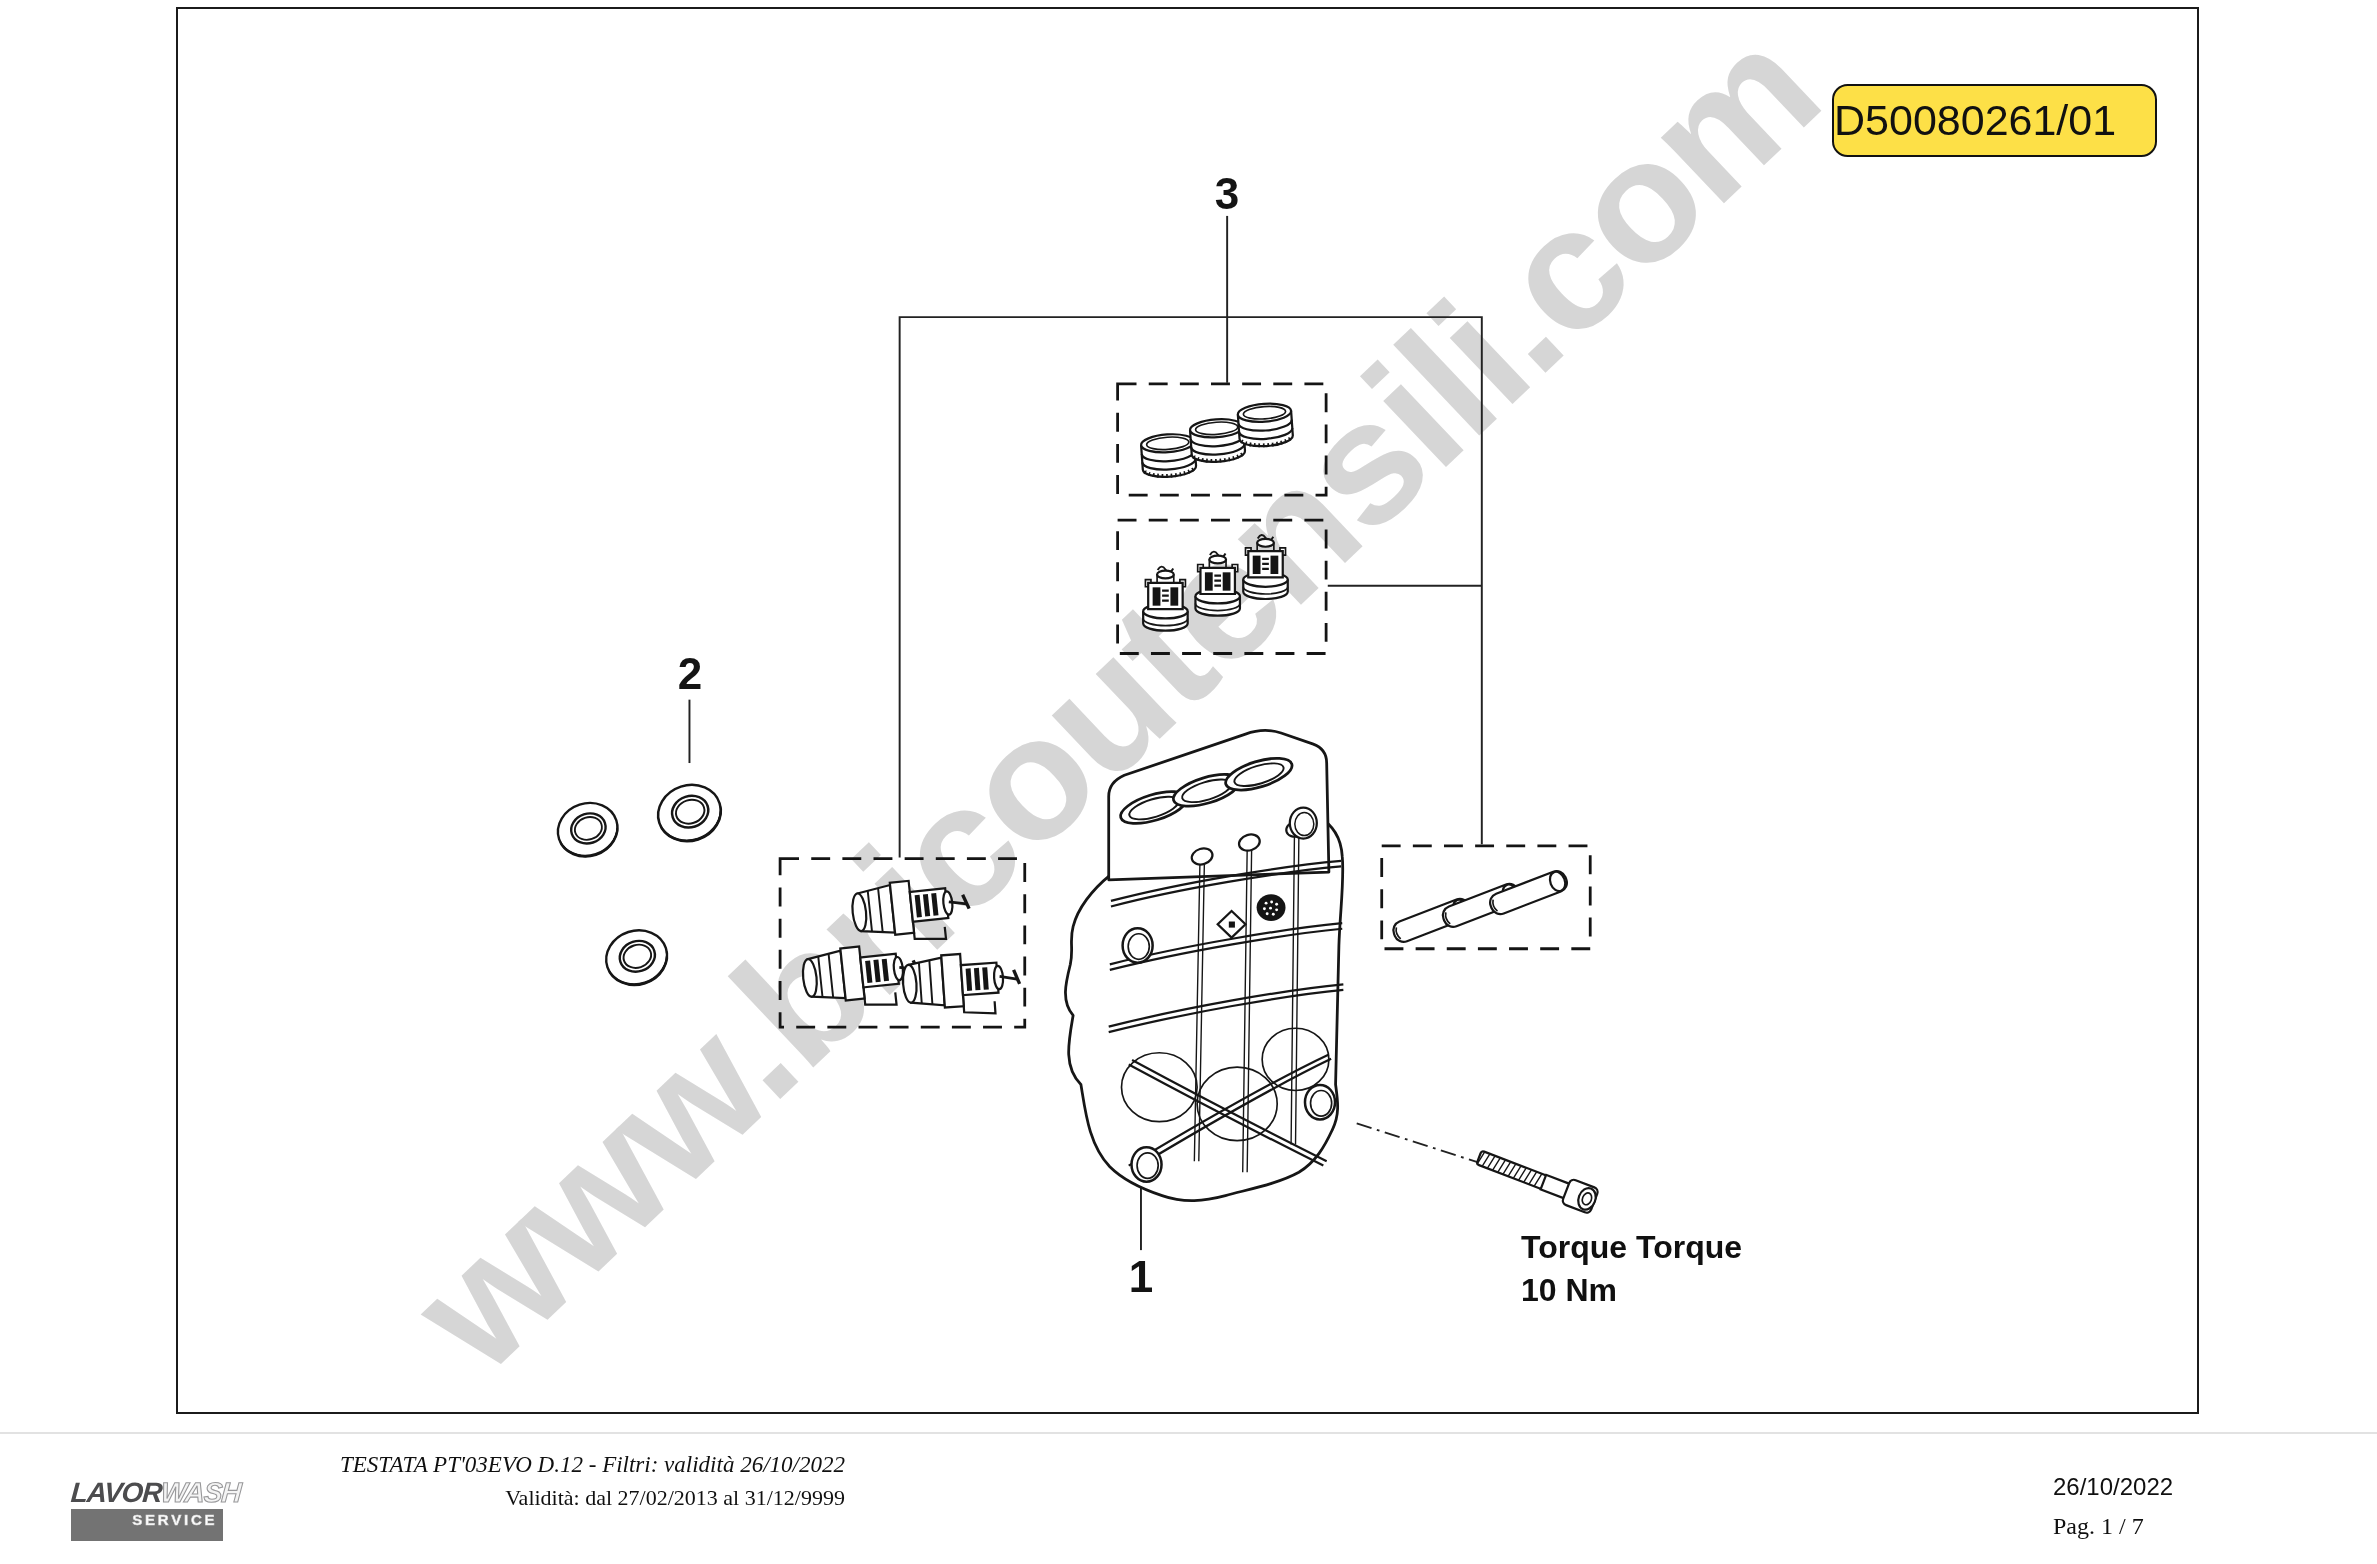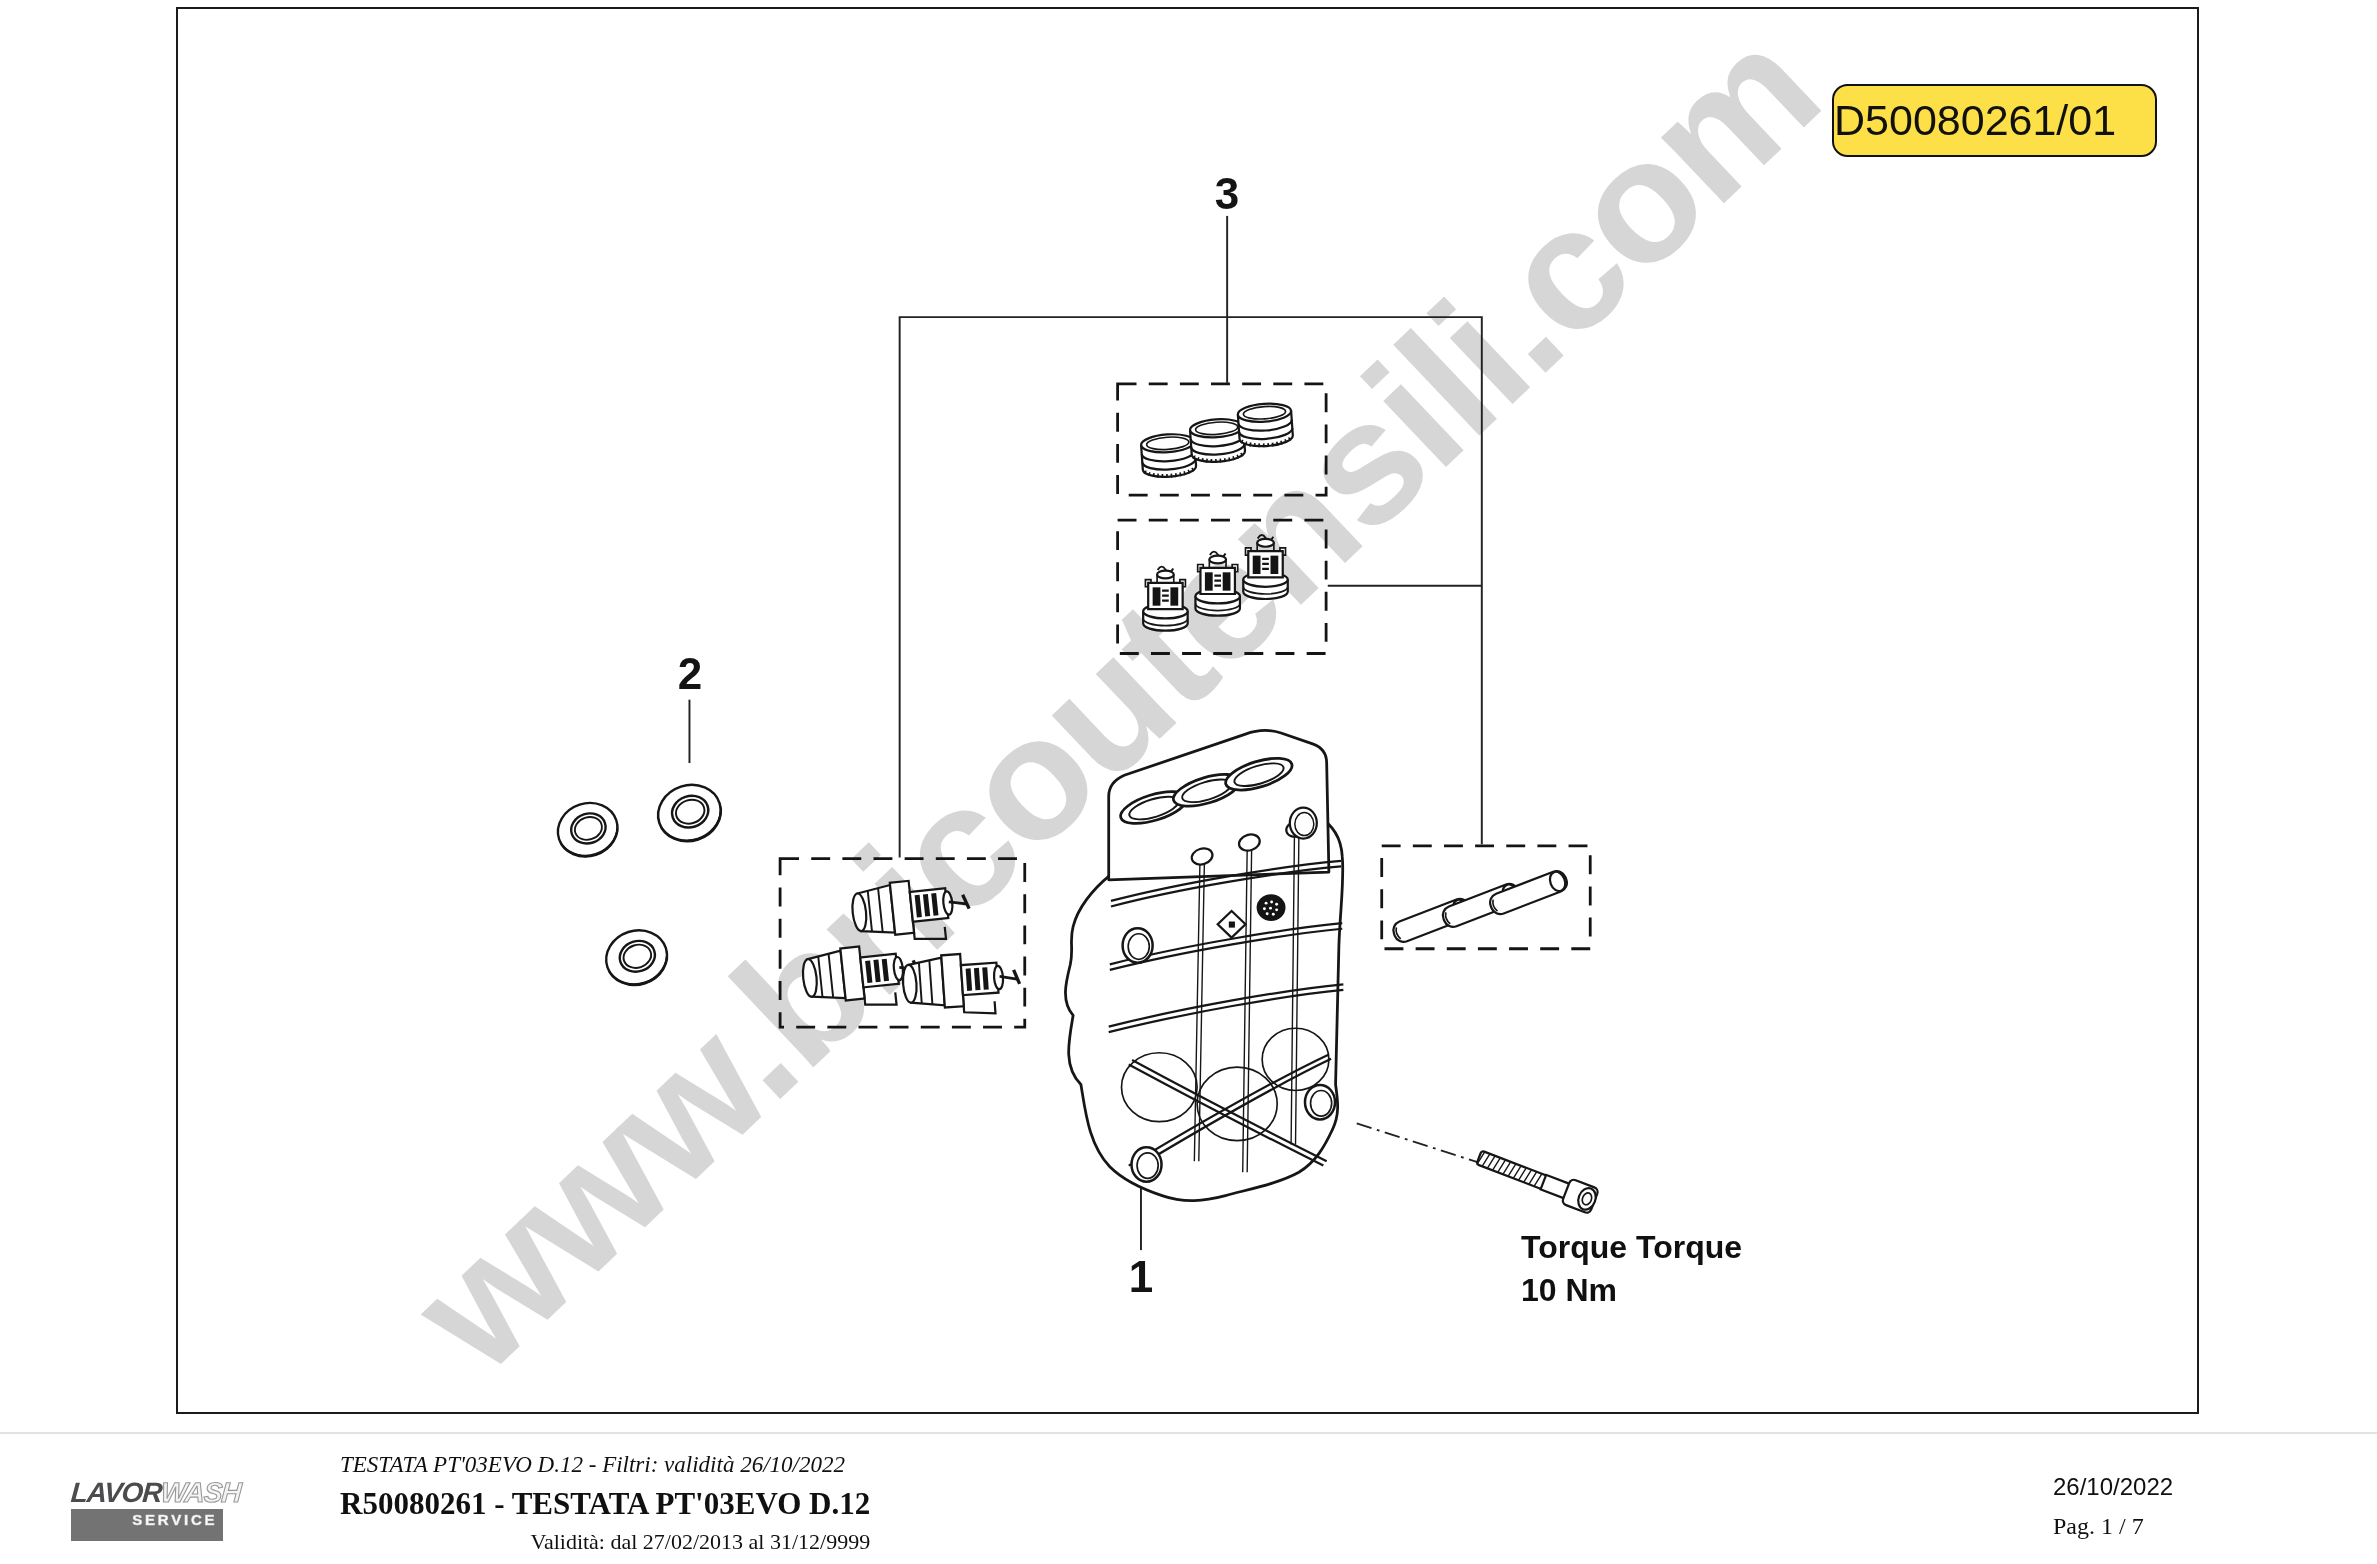--- a/index.html
+++ b/index.html
@@ -299,19 +299,18 @@
 
 <div id="logo" class="abs">
   <div class="logo-top"><span class="logo-lavor">LAVOR</span><span class="logo-wash">WASH</span></div>
   <div class="logo-bar">
     <span class="logo-service">SERVICE</span>
   </div>
 </div>
 
 <div id="footer-text" class="abs">
   <div class="f-italic">TESTATA PT'03EVO D.12 - Filtri: validità 26/10/2022</div>
-  <div class="f-bold">R50080261 - TESTATA PT'03EVO D.12</div>
   <div class="f-valid">Validità: dal 27/02/2013 al 31/12/9999</div>
 </div>
 
 <div id="footer-date" class="abs">26/10/2022</div>
 <div id="footer-page" class="abs">Pag. 1 / 7</div>
 
 
 </body></html>

